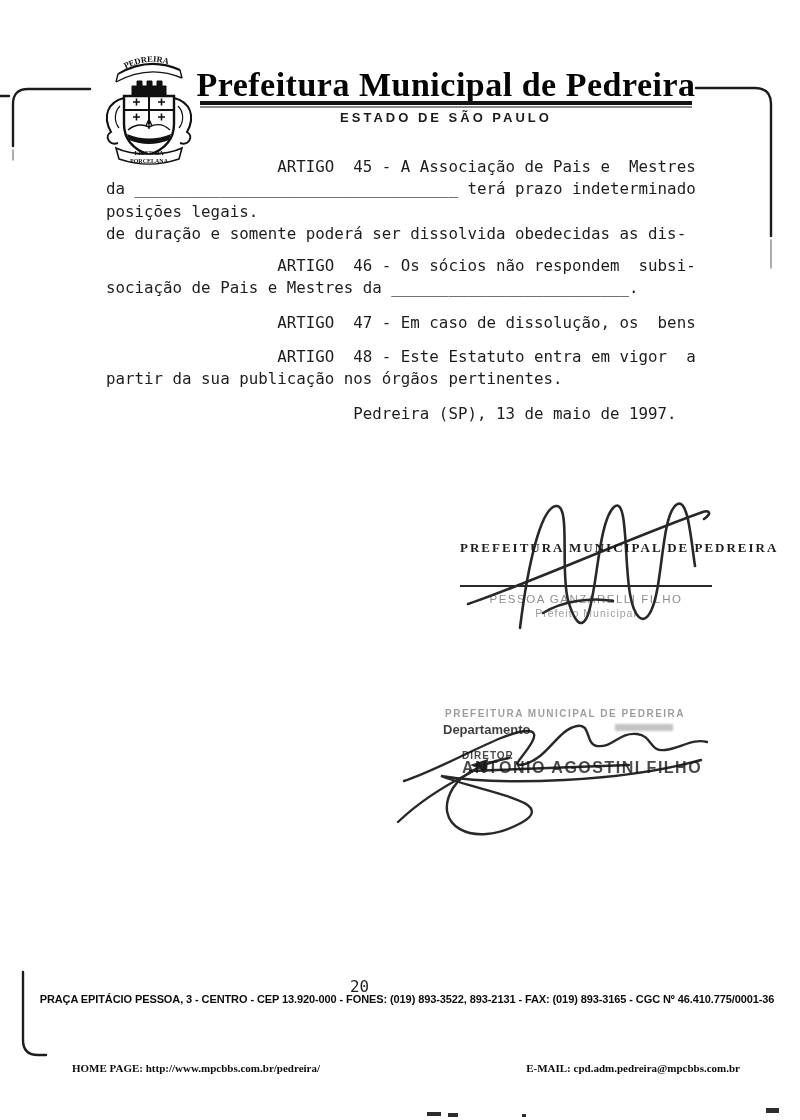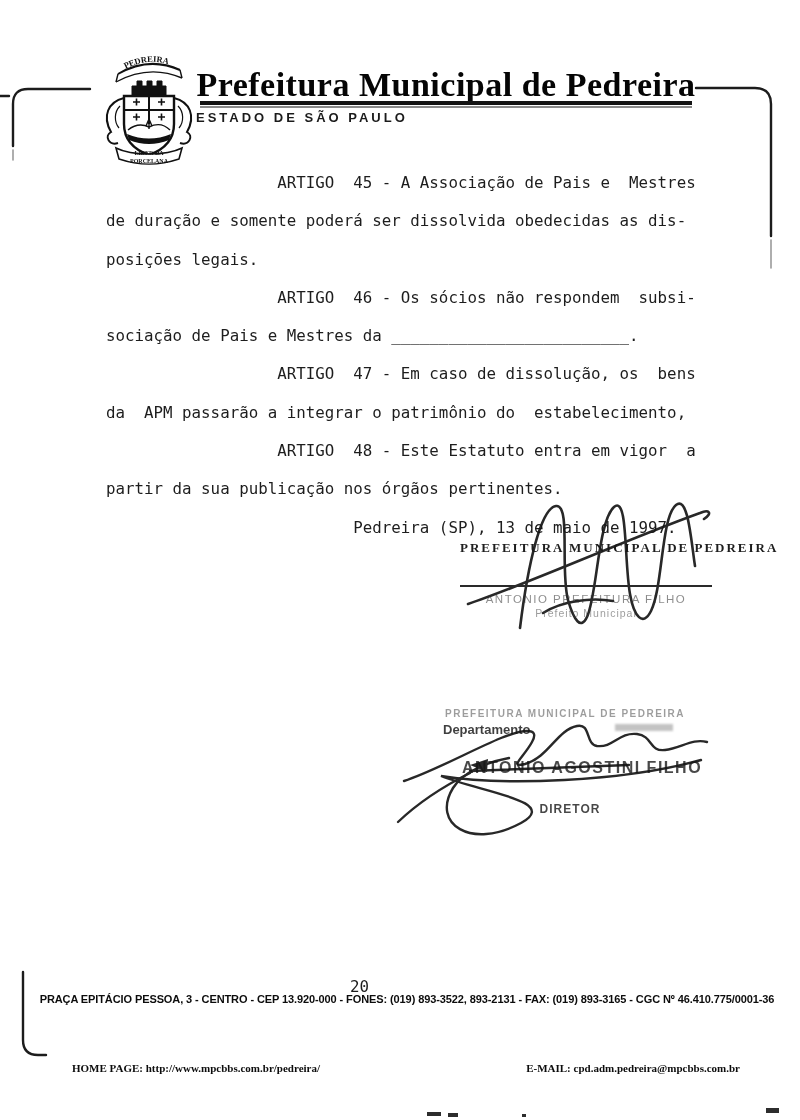--- a/index.html
+++ b/index.html
@@ -13,31 +13,31 @@
 
   
   .doc-title{
     position:absolute;left:196px;top:66px;width:500px;text-align:center;
     font-family:"Liberation Serif",serif;font-weight:bold;font-size:34px;
     letter-spacing:0.5px;color:#050505;white-space:nowrap;
   }
   .title-rule-1{position:absolute;left:200px;top:101px;width:492px;height:4px;background:#141414;}
   .title-rule-2{position:absolute;left:200px;top:106px;width:492px;height:2px;background:#8a8a8a;}
   .doc-subtitle{
-    position:absolute;left:196px;top:110px;width:500px;text-align:left;
+    position:absolute;left:196px;top:110px;width:500px;text-align:center;
     font-weight:bold;font-size:13px;letter-spacing:3px;color:#1b1b1b;white-space:nowrap;
   }
 
   
   .body-text{
     position:absolute;left:106px;top:156px;width:620px;
     font-family:"DejaVu Sans Mono","Liberation Mono",monospace;
     font-size:15.8px;line-height:22.3px;color:#1d1d1d;
   }
-  .tline{white-space:pre;margin-top:16px;}
+  .tline{white-space:pre;}
   .para{margin:0 0 10px 0;}
   .para.gap-lg{margin-bottom:12px;}
   .para.date{margin-top:5px;}
 
   
   .stamp-line{
     position:absolute;text-align:center;white-space:nowrap;
     font-family:"Liberation Serif",serif;font-weight:bold;color:#1e1e1e;
   }
   .sig1-stamp{left:460px;top:540px;width:254px;font-size:13px;letter-spacing:2px;}
@@ -64,22 +64,22 @@
   .sig2-smudge{
     position:absolute;left:615px;top:724px;width:58px;height:7px;
     background:rgba(40,40,40,0.28);filter:blur(1.2px);
   }
   .sig2-name{
     position:absolute;left:462px;top:759px;width:216px;text-align:center;
     font-size:16px;font-weight:bold;letter-spacing:1.5px;
     color:rgba(20,20,20,0.78);filter:blur(0.35px);white-space:nowrap;
   }
   .sig2-role{
-    position:absolute;left:462px;top:802px;width:216px;text-align:center;
-    font-size:12px;font-weight:bold;letter-spacing:1px;
+    position:absolute;left:462px;top:750px;width:216px;text-align:left;
+    font-size:10px;font-weight:bold;letter-spacing:1px;
     color:rgba(10,10,10,0.75);filter:blur(0.3px);white-space:nowrap;
   }
 
   
   .page-number{
     position:absolute;left:350px;top:977px;width:100px;text-align:left;
     font-family:"DejaVu Sans Mono","Liberation Mono",monospace;font-size:15.8px;color:#1d1d1d;
   }
   .footer-line1{
     position:absolute;left:28px;right:14px;top:993px;text-align:center;
@@ -142,48 +142,48 @@
   </svg>
 
   <div class="doc-title">Prefeitura Municipal de Pedreira</div>
   <div class="title-rule-1"></div>
   <div class="title-rule-2"></div>
   <div class="doc-subtitle">ESTADO DE SÃO PAULO</div>
 
   <div class="body-text">
       <div class="para">
         <div class="tline">                  ARTIGO  45 - A Associação de Pais e  Mestres</div>
+        <div class="tline">da __________________________________ terá prazo indeterminado</div>
+        <div class="tline">posições legais.</div>
         <div class="tline">de duração e somente poderá ser dissolvida obedecidas as dis-</div>
-        <div class="tline">posições legais.</div>
       </div>
       <div class="para gap-lg">
         <div class="tline">                  ARTIGO  46 - Os sócios não respondem  subsi-</div>
         <div class="tline">sociação de Pais e Mestres da _________________________.</div>
       </div>
       <div class="para gap-lg">
         <div class="tline">                  ARTIGO  47 - Em caso de dissolução, os  bens</div>
-        <div class="tline">da  APM passarão a integrar o patrimônio do  estabelecimento,</div>
       </div>
       <div class="para gap-lg">
         <div class="tline">                  ARTIGO  48 - Este Estatuto entra em vigor  a</div>
         <div class="tline">partir da sua publicação nos órgãos pertinentes.</div>
       </div>
       <div class="para gap-lg date">
         <div class="tline">                          Pedreira (SP), 13 de maio de 1997.</div>
       </div>
     </div>
 
   <div class="stamp-line sig1-stamp">PREFEITURA MUNICIPAL DE PEDREIRA</div>
   <svg class="abs" style="left:0;top:0;" width="800" height="1120" viewBox="0 0 800 1120" fill="none" stroke="#161616" stroke-width="2.6" stroke-linecap="round" opacity="0.92">
     <path d="M 468 604 C 525 585 625 540 700 513 C 709 509 713 513 704 519"></path>
     <path d="M 520 628 C 528 563 541 508 556 506 C 571 504 560 570 568 600 C 574 621 581 630 587 617 C 597 596 598 521 614 507 C 628 495 624 560 630 594 C 634 617 643 627 651 611 C 663 587 661 517 676 505 C 688 495 691 540 695 566"></path>
     <path d="M 543 613 C 562 601 591 597 613 601"></path>
   </svg>
   <div class="sig1-rule"></div>
-  <div class="sig1-name">ANTONIO PREFEITURA FILHO</div>
+  <div class="sig1-name">PESSOA GANZARELLI FILHO</div>
   <div class="sig1-role">Prefeito Municipal</div>
 
   <div class="sig2-stamp1">PREFEITURA MUNICIPAL DE PEDREIRA</div>
   <div class="sig2-stamp2">Departamento</div>
   <div class="sig2-smudge"></div>
   <svg class="abs" style="left:0;top:0;" width="800" height="1120" viewBox="0 0 800 1120" fill="none" stroke="#161616" stroke-width="2.4" stroke-linecap="round" opacity="0.92">
     <path d="M 404 781 C 432 772 472 750 501 738 C 521 730 541 726 532 742 C 524 757 508 768 525 764 C 549 757 557 730 577 726 C 591 723 585 744 597 746 C 613 748 619 732 637 734 C 653 736 649 752 665 750 C 681 748 693 738 707 742"></path>
     <path d="M 701 760 C 622 782 502 786 441 776 C 481 792 561 801 521 823 C 471 850 431 824 453 788 C 463 772 487 762 509 758"></path>
     <path d="M 398 822 C 420 801 450 783 470 773"></path>
     <path d="M 470 771 L 629 765"></path>

